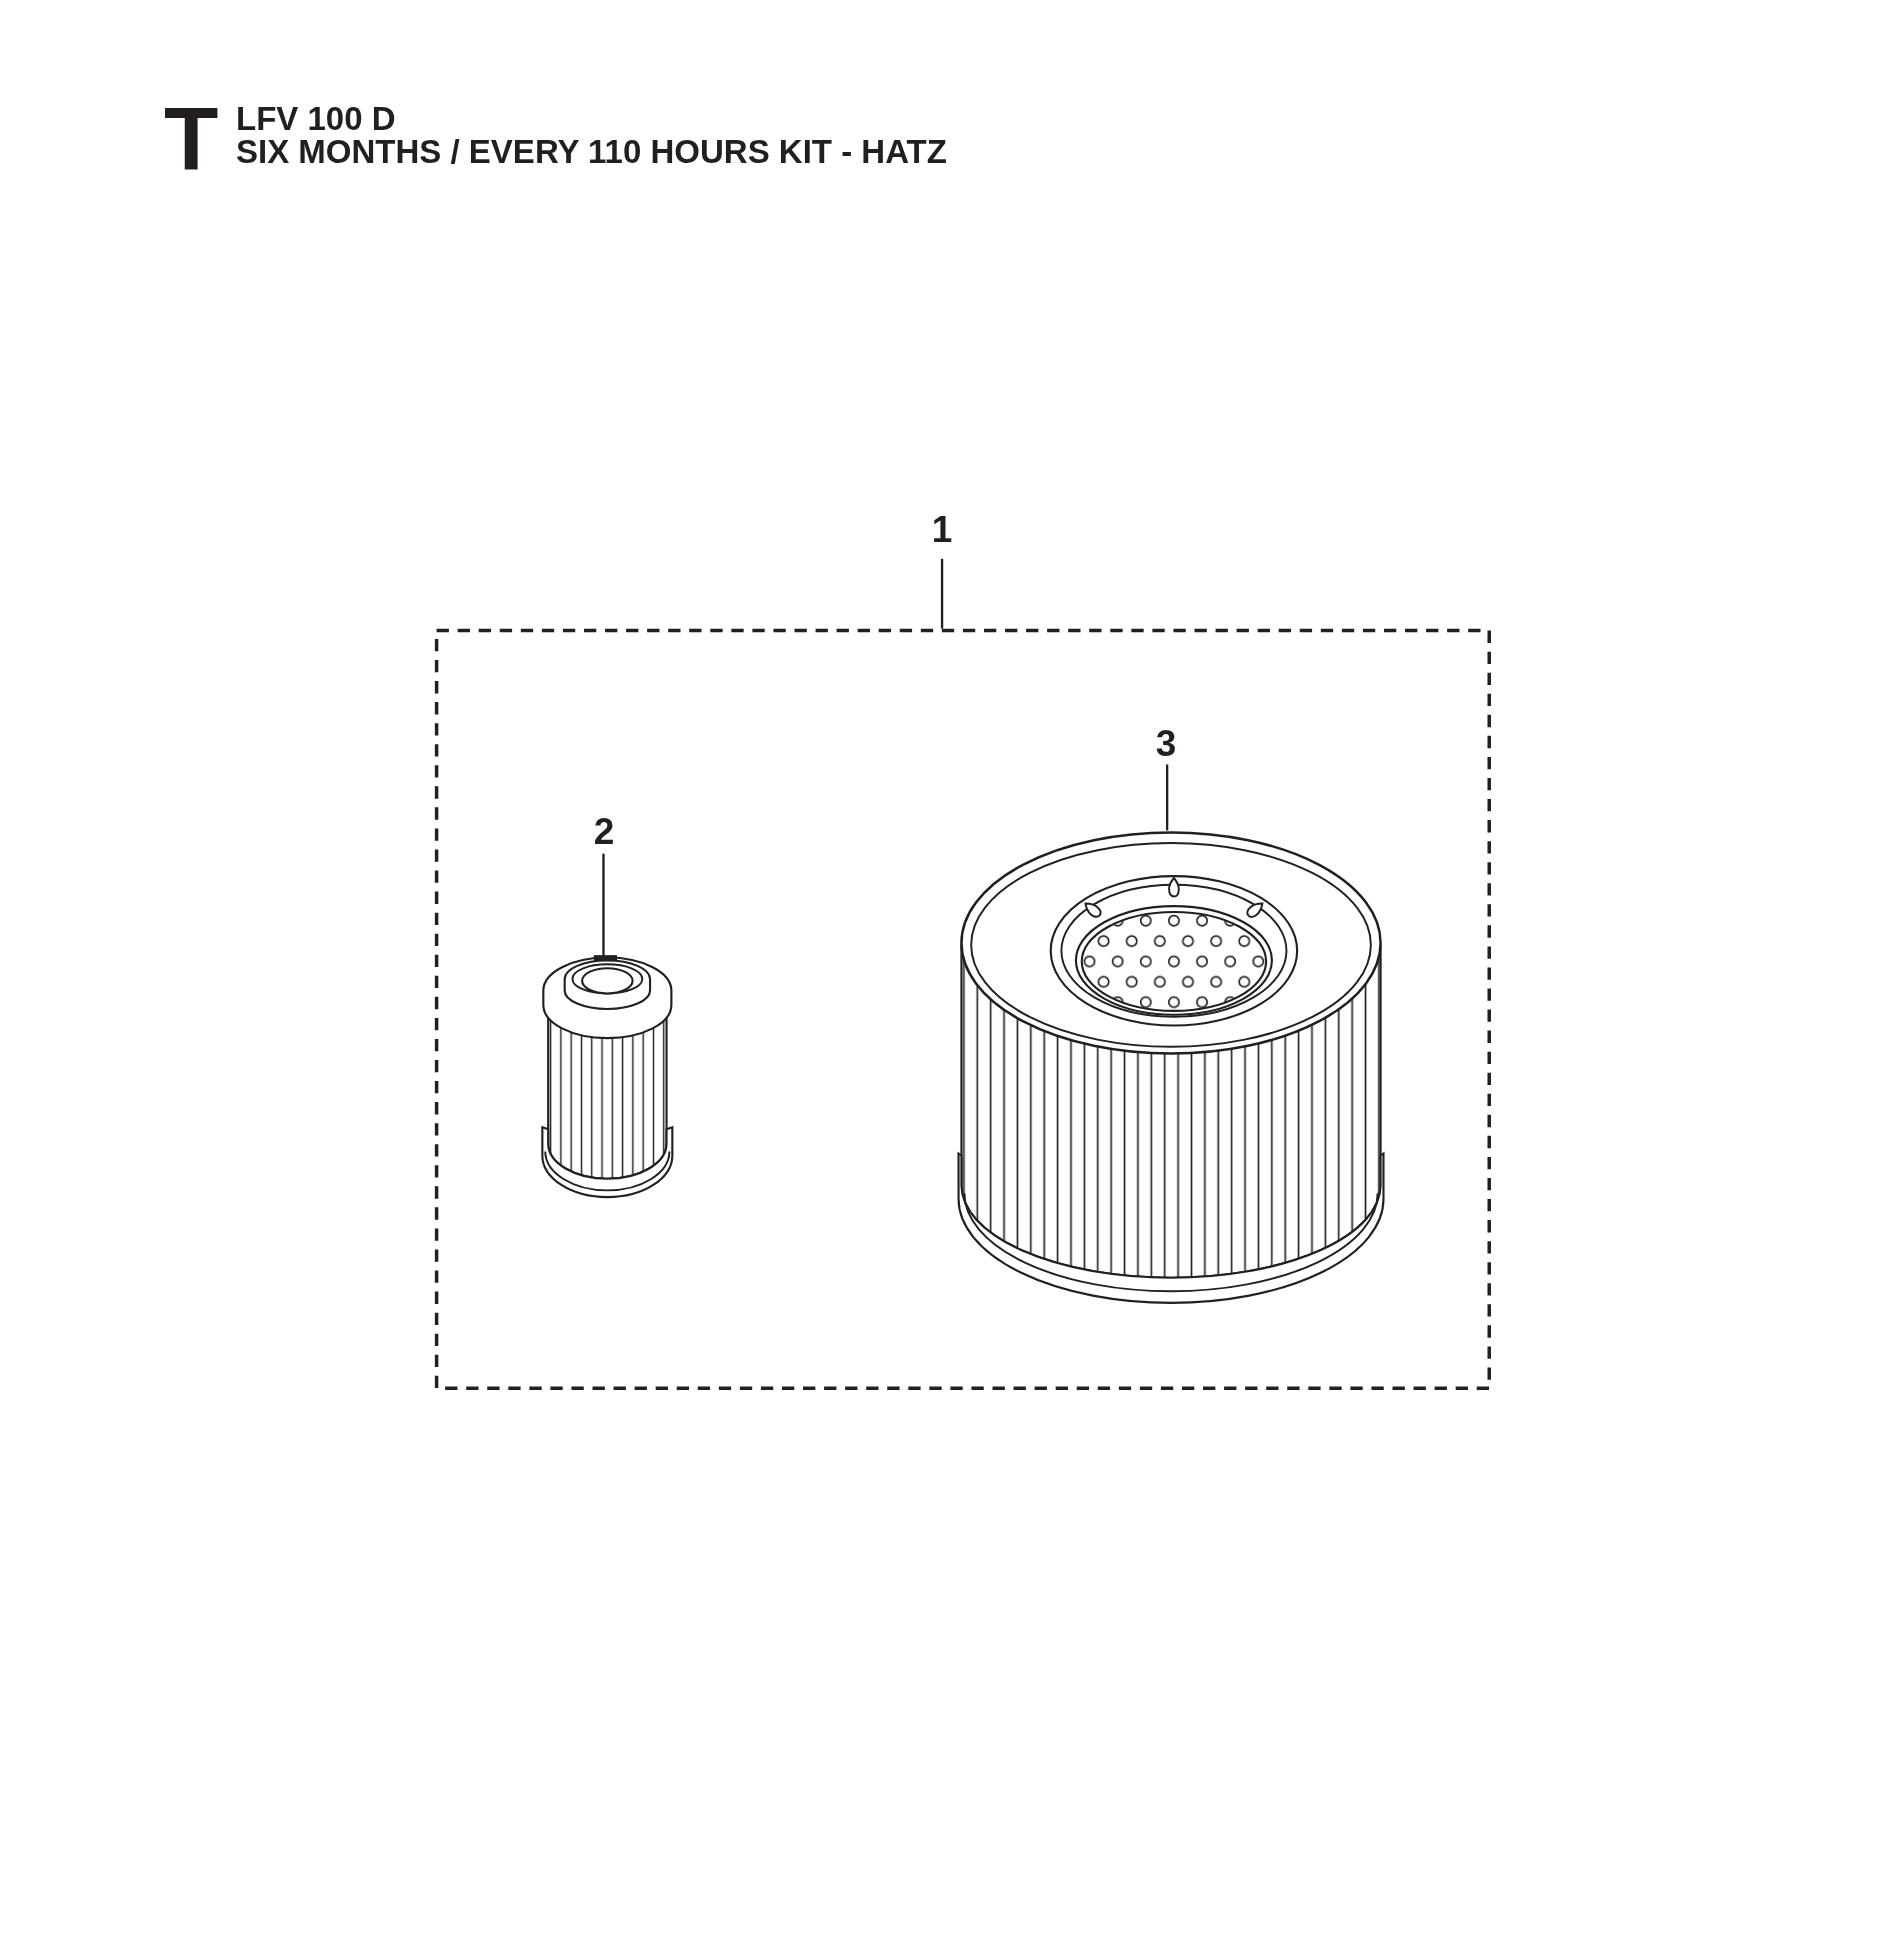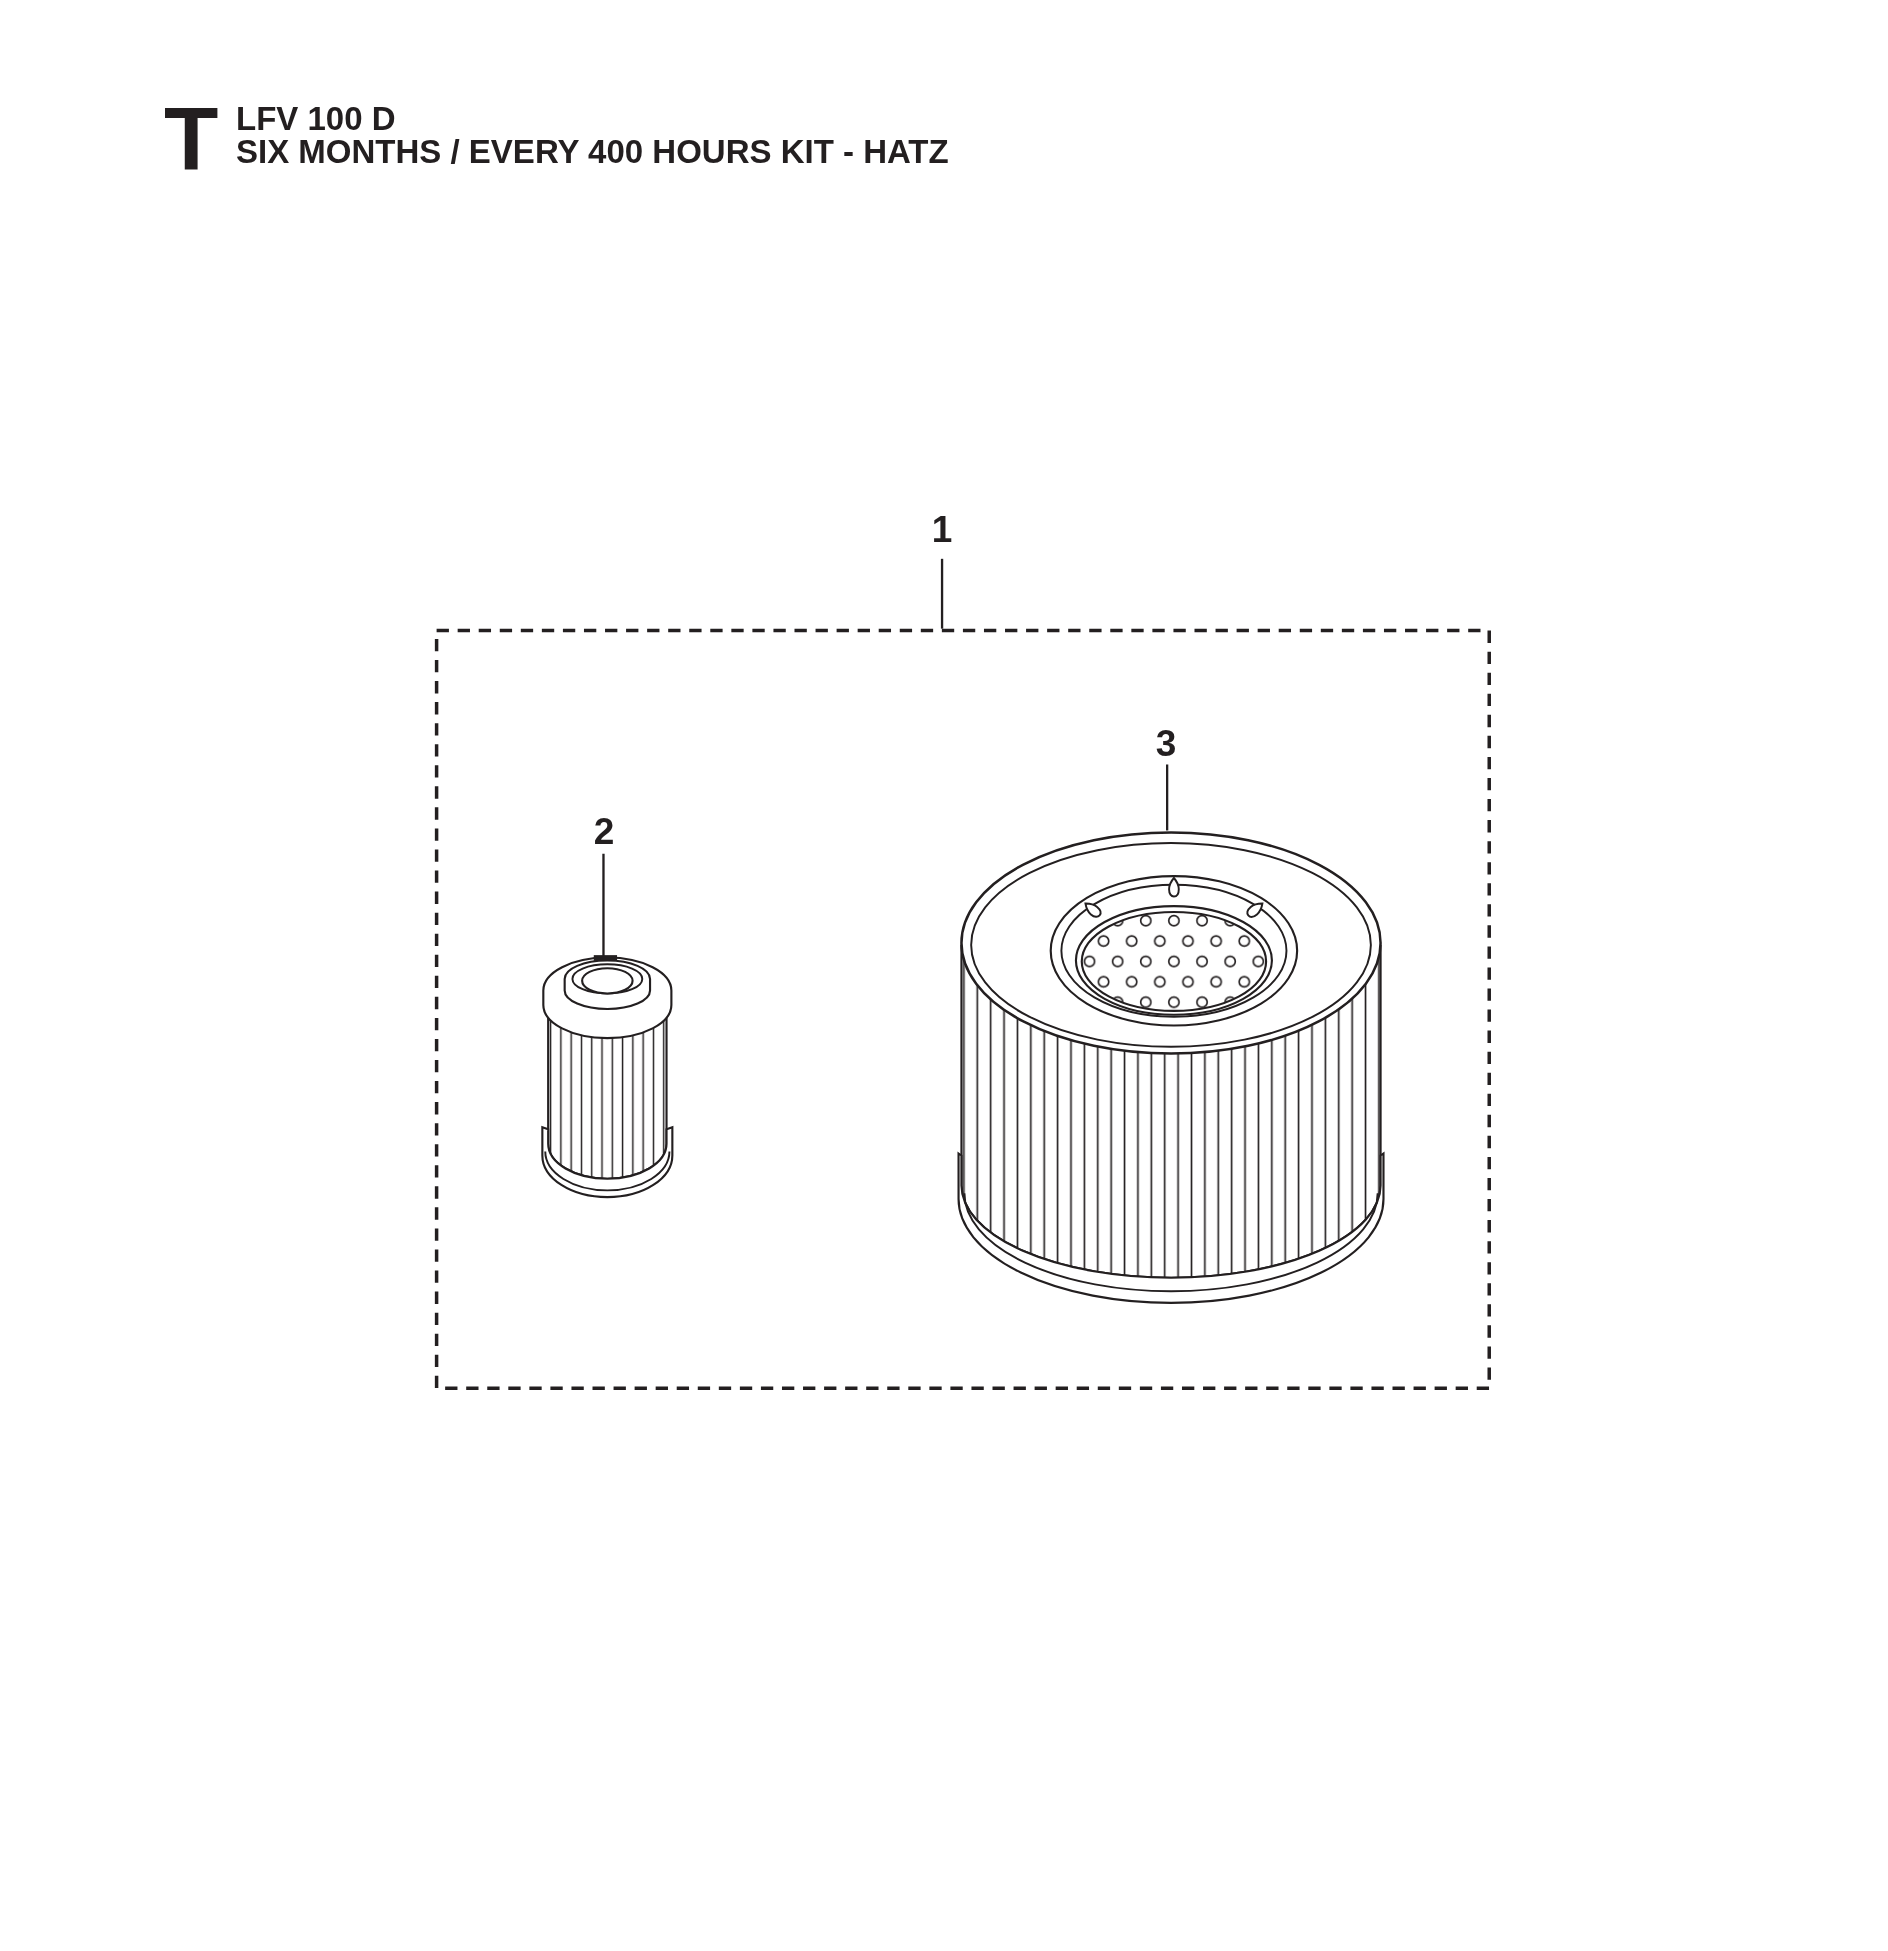--- a/index.html
+++ b/index.html
@@ -41,21 +41,21 @@
 </style>
 </head>
 <body>
 
 <div class="page">
 
   <div class="section-letter">T</div>
 
   <div class="title-block">
     <div class="title-line">LFV 100 D</div>
-    <div class="title-line">SIX MONTHS / EVERY 400 HOURS KIT - HATZ</div>
+    <div class="title-line">SIX MONTHS / EVERY 110 HOURS KIT - HATZ</div>
   </div>
 
   <div class="callout" id="callout-1">1</div>
   <div class="callout" id="callout-2">2</div>
   <div class="callout" id="callout-3">3</div>
 
   <svg class="diagram" viewBox="0 0 1946 2011">
     <defs>
       <pattern id="pleatS" x="566" y="0" width="10.6" height="10" patternUnits="userSpaceOnUse">
         <rect width="10.6" height="10" fill="#ffffff"></rect>

